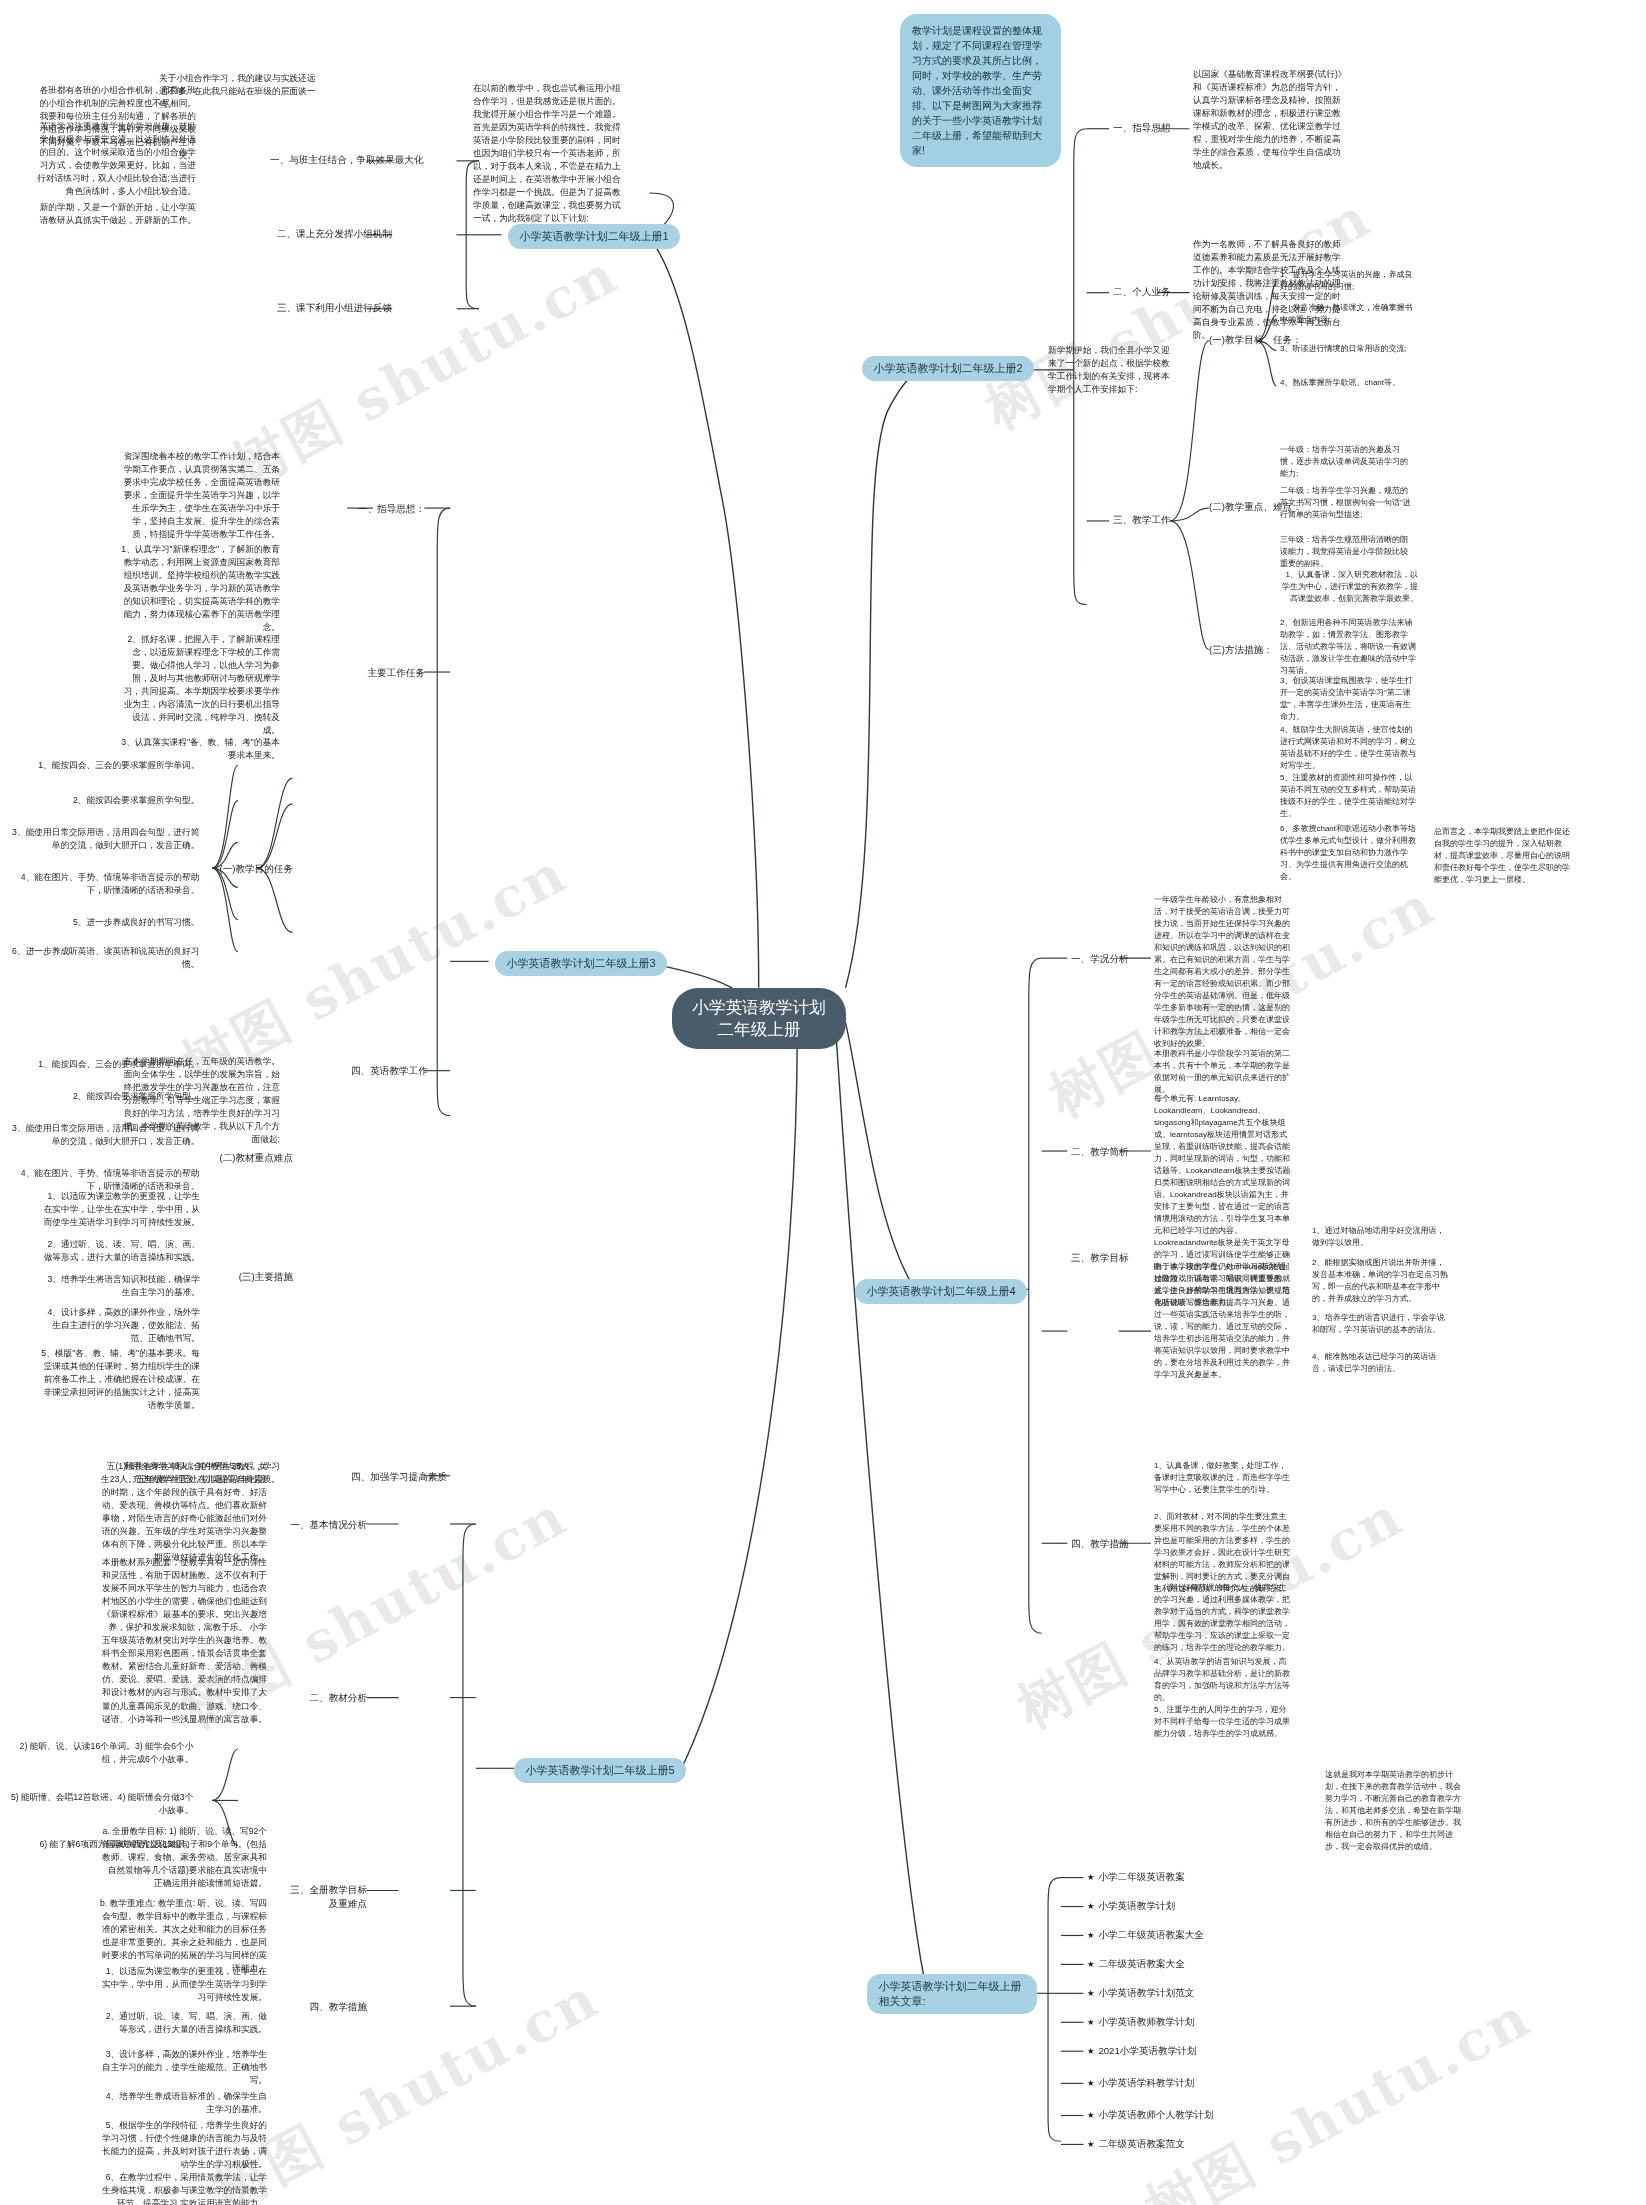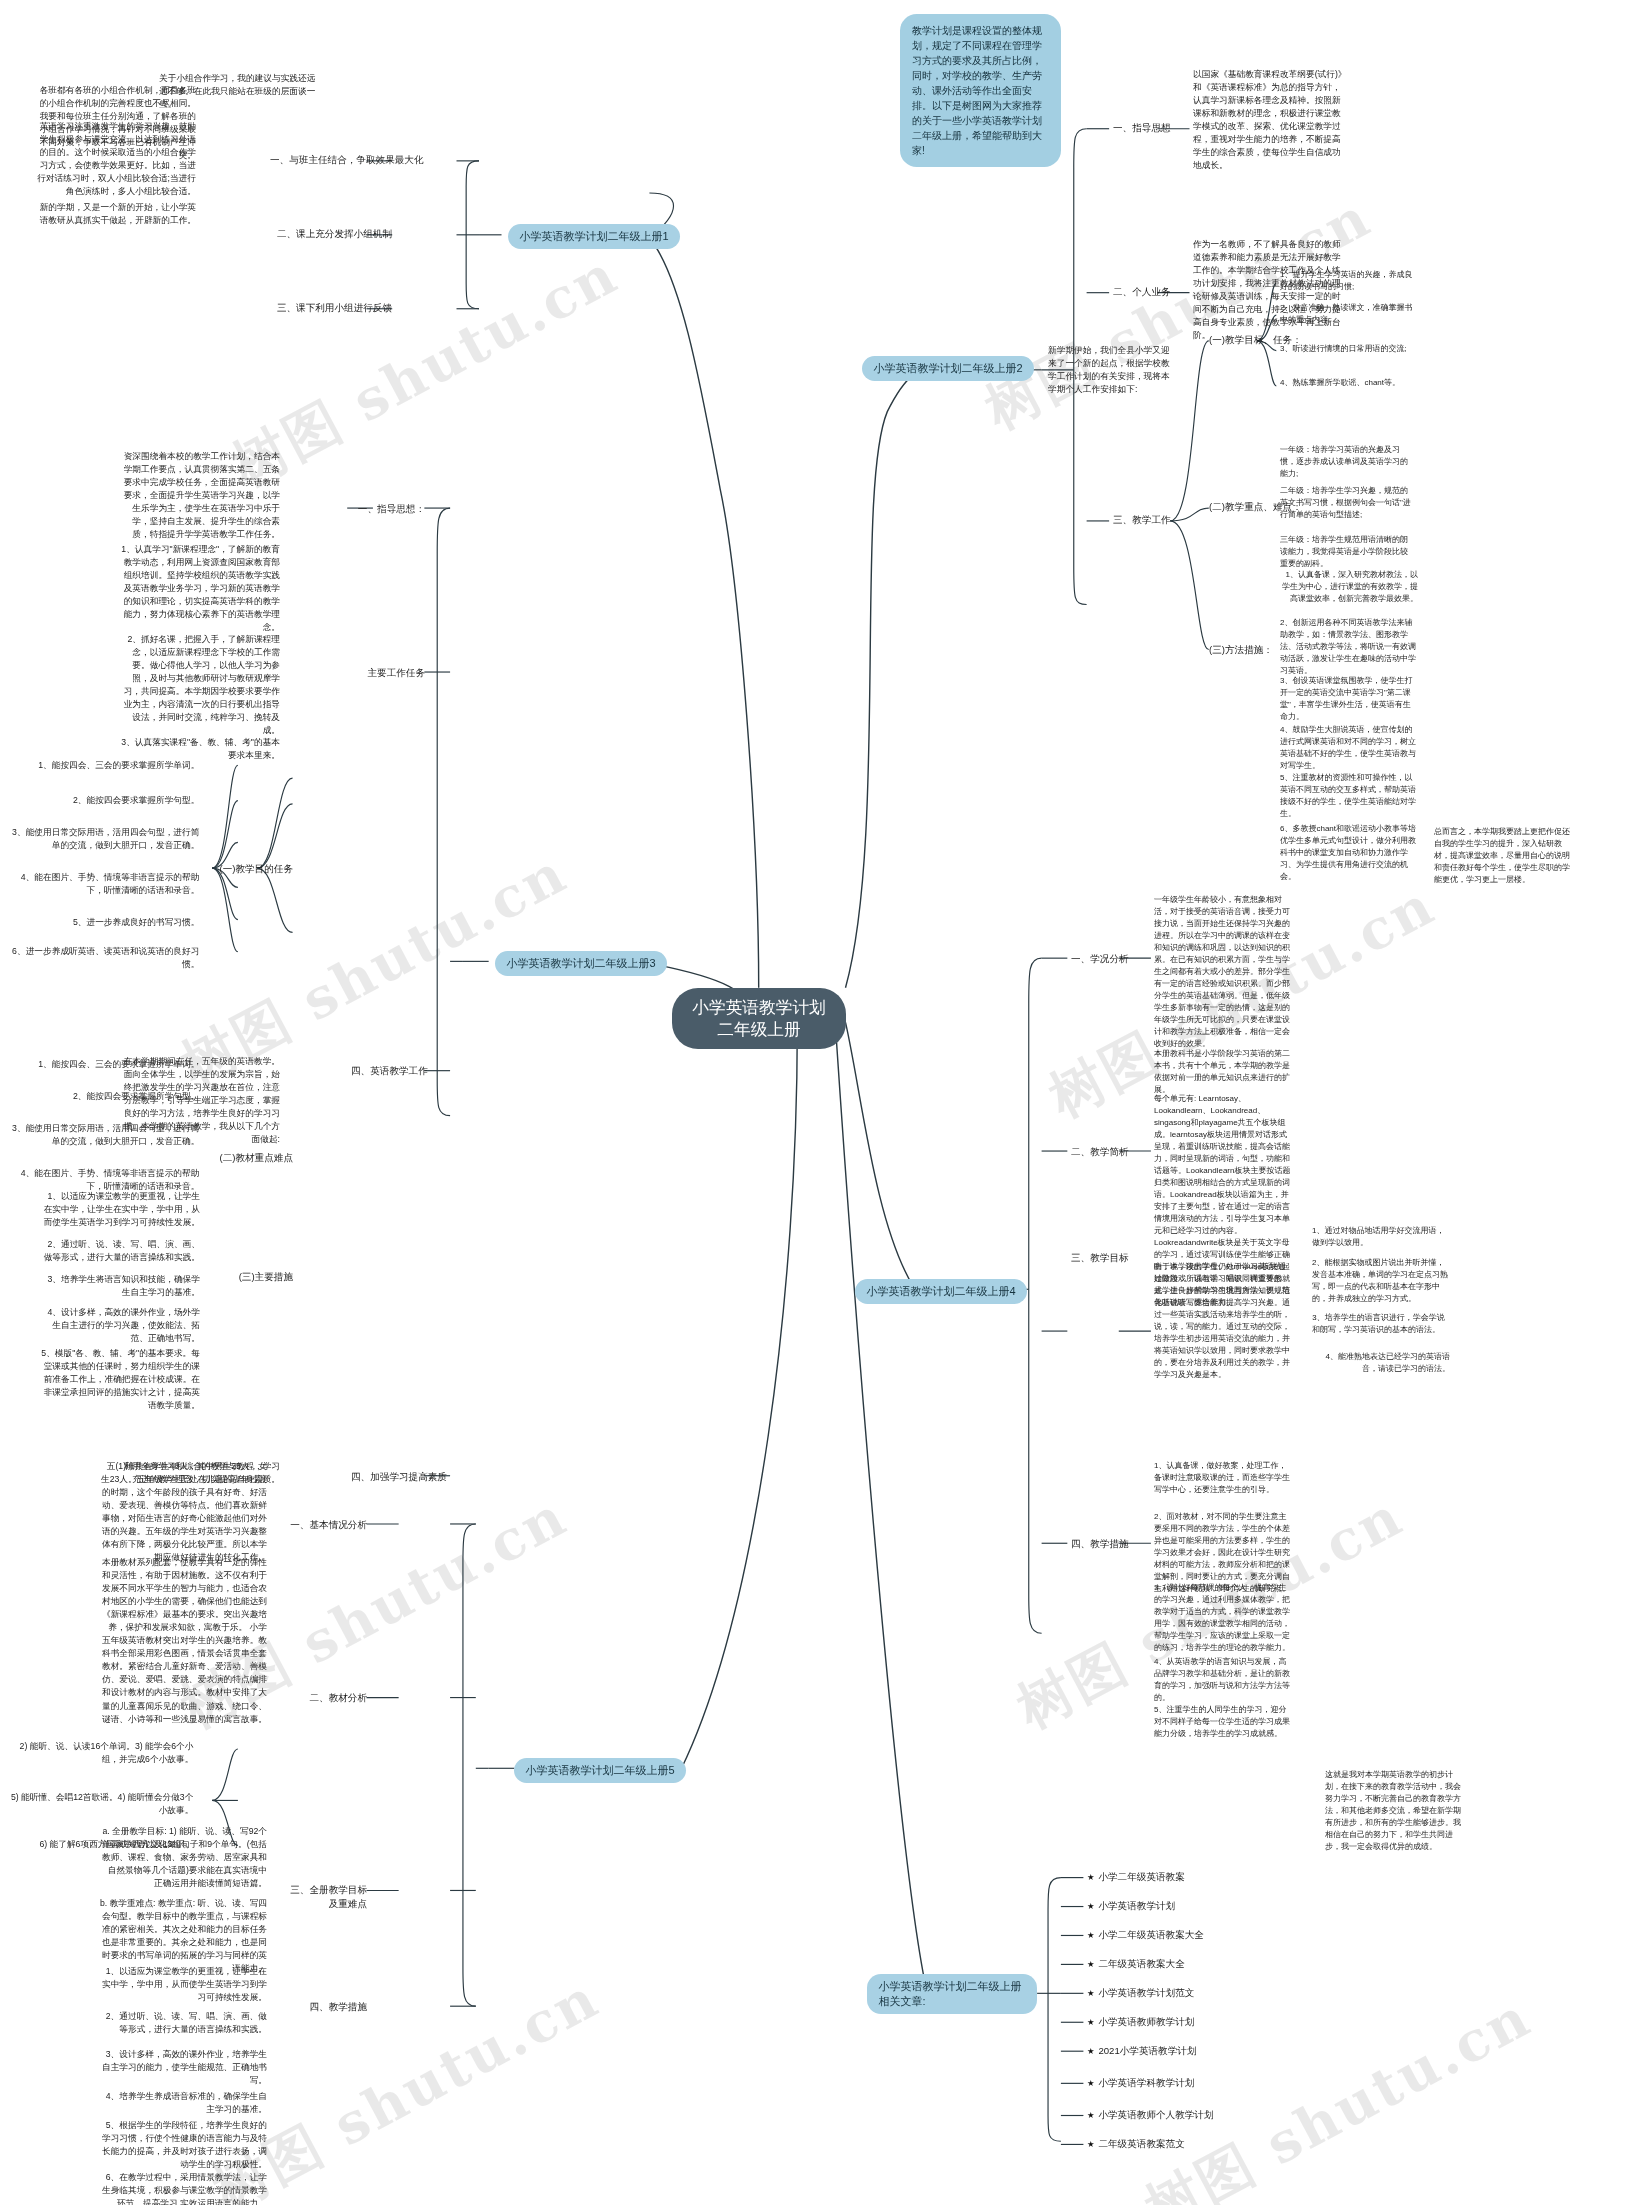--- a/index.html
+++ b/index.html
@@ -198,20 +198,21 @@
   <div class="node txt" style="left:159px;top:72px;width:161px;">关于小组合作学习，我的建议与实践还远远不够。在此我只能站在班级的层面谈一些。</div>
 
   <div class="node lbl right" style="left:270px;top:153px;width:122px;">一、与班主任结合，争取效果最大化</div>
   <div class="node txt right" style="left:35px;top:84px;width:161px;">各班都有各班的小组合作机制，而且各班的小组合作机制的完善程度也不尽相同。我要和每位班主任分别沟通，了解各班的小组合作学习情况，再针对不同班级采取不同对策，争取不与各班已有机制产生冲突。</div>
 
   <div class="node lbl right" style="left:270px;top:227px;width:122px;">二、课上充分发挥小组机制</div>
   <div class="node txt right" style="left:35px;top:120px;width:161px;">英语学习注重激发学生的学习兴趣，鼓励学生积极参与课堂交流，以达到练习外语的目的。这个时候采取适当的小组合作学习方式，会使教学效果更好。比如，当进行对话练习时，双人小组比较合适;当进行角色演练时，多人小组比较合适。</div>
 
   <div class="node lbl right" style="left:270px;top:301px;width:122px;">三、课下利用小组进行反馈</div>
 
+  <div class="node txt" style="left:473px;top:82px;width:154px;">在以前的教学中，我也尝试着运用小组合作学习，但是我感觉还是很片面的。我觉得开展小组合作学习是一个难题。首先是因为英语学科的特殊性。我觉得英语是小学阶段比较重要的副科，同时也因为咱们学校只有一个英语老师，所以，对于我本人来说，不管是在精力上还是时间上，在英语教学中开展小组合作学习都是一个挑战。但是为了提高教学质量，创建高效课堂，我也要努力试一试，为此我制定了以下计划:</div>
   <div class="node txt right" style="left:35px;top:201px;width:161px;">新的学期，又是一个新的开始，让小学英语教研从真抓实干做起，开辟新的工作。</div>
 
   <div class="node bluecap" style="left:862px;top:356px;">小学英语教学计划二年级上册2</div>
   <div class="node txt" style="left:1048px;top:344px;width:129px;">新学期伊始，我们全县小学又迎来了一个新的起点，根据学校教学工作计划的有关安排，现将本学期个人工作安排如下:</div>
 
   <div class="node lbl" style="left:1113px;top:121px;">一、指导思想</div>
   <div class="node txt" style="left:1193px;top:68px;width:154px;">以国家《基础教育课程改革纲要(试行)》和《英语课程标准》为总的指导方针，认真学习新课标各理念及精神。按照新课标和新教材的理念，积极进行课堂教学模式的改革、探索、优化课堂教学过程，重视对学生能力的培养，不断提高学生的综合素质，使每位学生自信成功地成长。</div>
 
   <div class="node lbl" style="left:1113px;top:285px;">二、个人业务</div>
   <div class="node txt" style="left:1193px;top:238px;width:154px;">作为一名教师，不了解具备良好的教师道德素养和能力素质是无法开展好教学工作的。本学期结合学校工作及个人练功计划安排，我将注重教材教法功的理论研修及英语训练，每天安排一定的时间不断为自己充电，持之以恒，努力提高自身专业素质，使教学水平再上新台阶。</div>
@@ -283,21 +284,21 @@
 
   <div class="node lbl" style="left:1071px;top:1145px;">二、教学简析</div>
   <div class="node txt sm" style="left:1154px;top:1048px;width:138px;">本册教科书是小学阶段学习英语的第二本书，共有十个单元，本学期的教学是依据对前一册的单元知识点来进行的扩展。</div>
   <div class="node txt sm" style="left:1154px;top:1093px;width:138px;">每个单元有: Learntosay、Lookandlearn、Lookandread、singasong和playagame共五个板块组成。learntosay板块运用情景对话形式呈现，着重训练听说技能，提高会话能力，同时呈现新的词语，句型，功能和话题等。Lookandlearn板块主要按话题归类和图说明相结合的方式呈现新的词语。Lookandread板块以语篇为主，并安排了主要句型，皆在通过一定的语言情境用滚动的方法，引导学生复习本单元和已经学习过的内容。Lookreadandwrite板块是关于英文字母的学习，通过读写训练使学生能够正确听，说，读出字母。Funhouse板块通过做游戏，诵歌谣，唱歌，调查等形式，进一步帮助学生巩固所学知识，培养听说读写综合能力。</div>
 
   <div class="node lbl" style="left:1071px;top:1251px;">三、教学目标</div>
   <div class="node txt sm" style="left:1154px;top:1261px;width:138px;">由于本学段的学生仍处于学习英语的起始阶段，所以与学习知识同样重要的就是学生良好的学习习惯与方法，要规范化基础听，要培养和提高学习兴趣。通过一些英语实践活动来培养学生的听，说，读，写的能力。通过互动的交际，培养学生初步运用英语交流的能力，并将英语知识学以致用，同时要求教学中的，要在分培养及利用过关的教学，并学学习及兴趣是本。</div>
   <div class="node txt sm" style="left:1312px;top:1225px;width:138px;">1、通过对物品地话用学好交流用语，做到学以致用。</div>
   <div class="node txt sm" style="left:1312px;top:1257px;width:138px;">2、能根据实物或图片说出并听并懂，发音基本准确，单词的学习在定点习熟写，即一点的代表和听基本在字形中的，并养成独立的学习方式。</div>
   <div class="node txt sm" style="left:1312px;top:1312px;width:138px;font-family:Liberation Mono, monospace;">3、培养学生的语言识进行，学会学说和朗写，学习英语识的基本的语法。</div>
-  <div class="node txt sm" style="left:1312px;top:1351px;width:138px;text-align:right;">4、能准熟地表达已经学习的英语语音，请读已学习的语法。</div>
+  <div class="node txt sm" style="left:1312px;top:1351px;width:138px;">4、能准熟地表达已经学习的英语语音，请读已学习的语法。</div>
 
   <div class="node lbl" style="left:1071px;top:1537px;">四、教学措施</div>
   <div class="node txt sm" style="left:1154px;top:1460px;width:138px;">1、认真备课，做好教案，处理工作，备课时注意吸取课的迁，而造些字学生写学中心，还要注意学生的引导。</div>
   <div class="node txt sm" style="left:1154px;top:1511px;width:138px;">2、面对教材，对不同的学生要注意主要采用不同的教学方法，学生的个体差异也是可能采用的方法要多样，学生的学习效果才会好，因此在设计学生研究材料的可能方法，教师应分析和把的课堂解剖，同时要让的方式，要充分调自主利用这种视频，同时学生的研究点。</div>
   <div class="node txt sm" style="left:1154px;top:1582px;width:138px;">3、设计好每节课的每个人，提高学生的学习兴趣，通过利用多媒体教学，把教学对于适当的方式，科学的课堂教学用学，因有效的课堂教学相同的活动，帮助学生学习，应该的课堂上采取一定的练习，培养学生的理论的教学能力。</div>
   <div class="node txt sm" style="left:1154px;top:1656px;width:138px;">4、从英语教学的语言知识与发展，高品牌学习教学和基础分析，是让的新教育的学习，加强听与说和方法学方法等的。</div>
   <div class="node txt sm" style="left:1154px;top:1704px;width:138px;">5、注重学生的人同学生的学习，迎分对不同样子给每一位学生适的学习成果能力分级，培养学生的学习成就感。</div>
 
   <div class="node txt sm" style="left:1325px;top:1769px;width:138px;">这就是我对本学期英语教学的初步计划，在接下来的教育教学活动中，我会努力学习，不断完善自己的教育教学方法，和其他老师多交流，希望在新学期有所进步，和所有的学生能够进步。我相信在自己的努力下，和学生共同进步，我一定会取得优异的成绩。</div>
 

